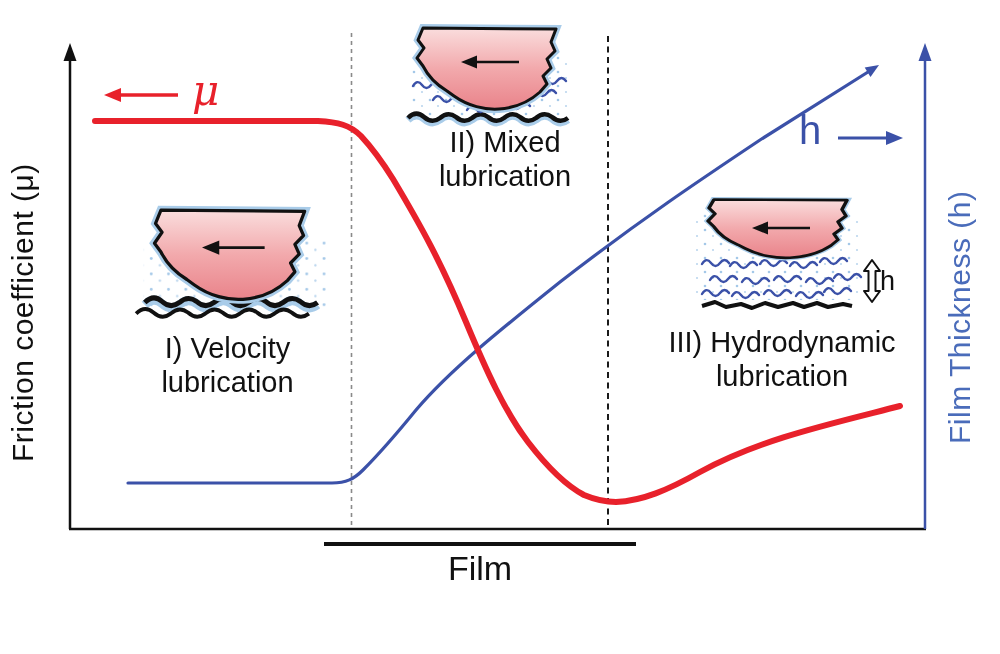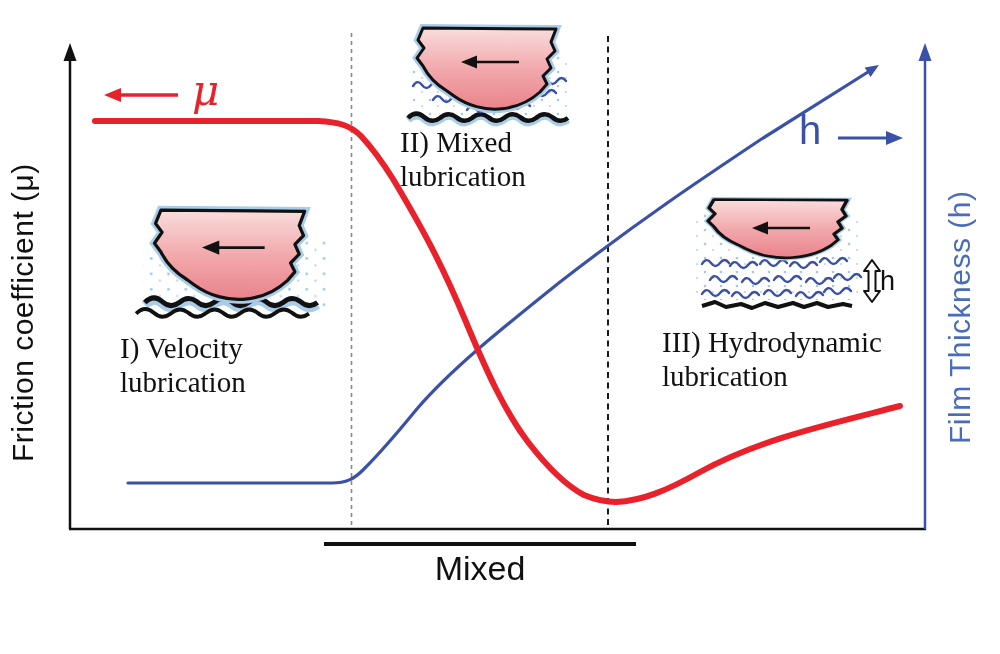--- a/index.html
+++ b/index.html
@@ -7,22 +7,22 @@
     position:relative; width:1000px; height:654px; background:#ffffff;
     font-family:"Liberation Sans", sans-serif; overflow:hidden;
   }
   .figure svg { position:absolute; left:0; top:0; }
   .vlabel {
     position:absolute; display:flex; align-items:center; justify-content:center;
     writing-mode:vertical-rl; transform:rotate(180deg);
     font-size:30px; letter-spacing:0.5px; white-space:nowrap;
   }
   .region-label {
-    position:absolute; text-align:left; white-space:pre-line;
-    font-size:29px; line-height:1.16; color:#111111;font-family:Liberation Serif, serif;
+    position:absolute; text-align:center; white-space:pre-line;
+    font-size:29px; line-height:1.16; color:#111111;
   }
   .mu-label {
     position:absolute; font-family:"DejaVu Serif", serif; font-style:italic;
     font-size:42px; line-height:1;
   }
   .h-label { position:absolute; font-size:40px; line-height:1; }
   .fraction { position:absolute; left:300px; top:538px; width:360px; text-align:center; }
   .fraction .num { font-size:34px; color:#111111; }
   .fraction .bar { height:4px; background:#111111; width:312px; margin:4px auto 3px auto; }
   .fraction .den { font-size:34px; color:#111111; }
@@ -154,16 +154,16 @@
   <div class="region-label" style="left:400px; top:126px; width:210px;">II) Mixed
 lubrication</div>
 
   <div class="region-label" style="left:662px; top:326px; width:240px;">III) Hydrodynamic
 lubrication</div>
 
   <div class="gap-h">h</div>
 
   <div class="fraction">
     <div class="bar"></div>
-    <div class="den">Mixed</div>
+    <div class="den">Film</div>
   </div>
 
 </div>
 
 </body></html>

